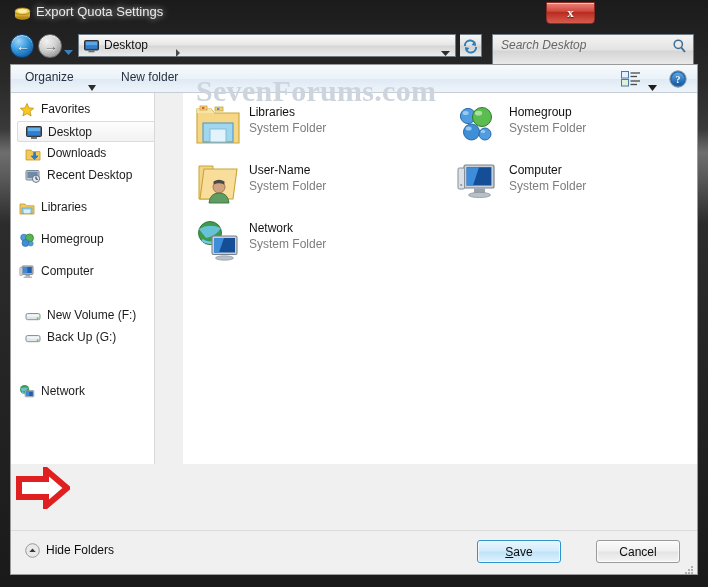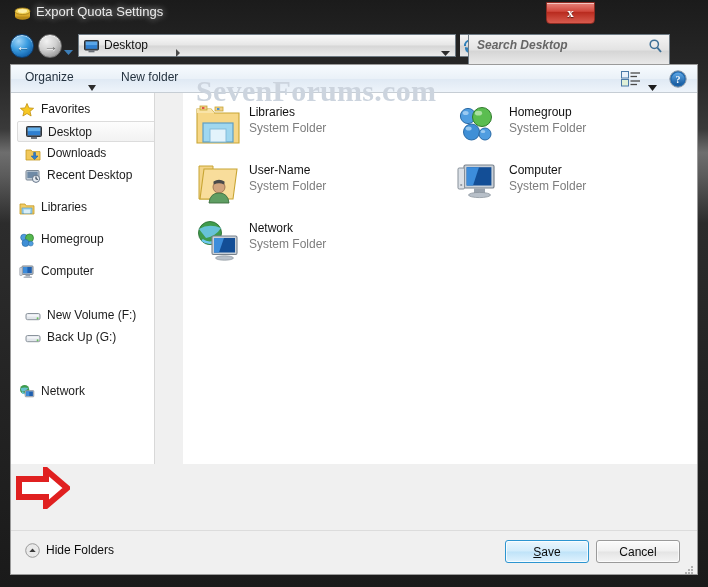--- a/index.html
+++ b/index.html
@@ -87,24 +87,24 @@
   #addr-drop{
     position:absolute;right:5px;top:8px;width:9px;height:7px;cursor:pointer;
   }
   #refresh-btn{
     position:absolute;left:460px;top:4px;width:22px;height:23px;
     background:linear-gradient(180deg,#f6f6f6 0%,#e2e2e2 48%,#d2d2d2 52%,#e8e8e8 100%);
     border:1px solid #6f7b84;border-left:none;
     box-sizing:border-box;cursor:pointer;
   }
   #searchbox{
-    position:absolute;left:468px;top:4px;width:202px;height:33px;
+    position:absolute;left:492px;top:4px;width:202px;height:33px;
     background:linear-gradient(180deg,#f4f4f4 0%,#e3e3e3 48%,#d5d5d5 52%,#ececec 100%);
     border:1px solid #6f7b84;
-    box-sizing:border-box;cursor:text;font-weight:bold;
+    box-sizing:border-box;cursor:text;
   }
   #search-text{
     position:absolute;left:8px;top:3px;font-size:12px;color:#666;
     font-style:italic;
   }
   #search-icon{position:absolute;right:7px;top:4px;width:13px;height:14px;}
   
   #client{
     position:absolute;left:10px;top:64px;width:688px;height:511px;
     background:#f0f0f0;
@@ -211,21 +211,21 @@
     white-space:nowrap;
   }
   #hf-icon{position:absolute;left:0;top:0;width:15px;height:15px;}
   #hf-label{position:absolute;left:21px;top:0;}
   .dlg-btn{
     position:absolute;top:9px;width:84px;height:23px;
     font-size:12px;color:#0c0c0c;text-align:center;line-height:22px;
     box-sizing:border-box;cursor:pointer;border-radius:3px;
   }
   #save-btn{
-    left:494px;
+    left:466px;
     background:linear-gradient(180deg,#eaf6fd 0%,#d2ecfb 48%,#bfe3f8 52%,#dff2fd 100%);
     border:1px solid #2c95d0;
     box-shadow:inset 0 0 0 1px rgba(255,255,255,.75);
   }
   #cancel-btn{
     left:585px;
     background:linear-gradient(180deg,#fbfbfb 0%,#f0f0f0 48%,#e4e4e4 52%,#f4f4f4 100%);
     border:1px solid #9a9a9a;
     box-shadow:inset 0 0 0 1px rgba(255,255,255,.7);
   }

